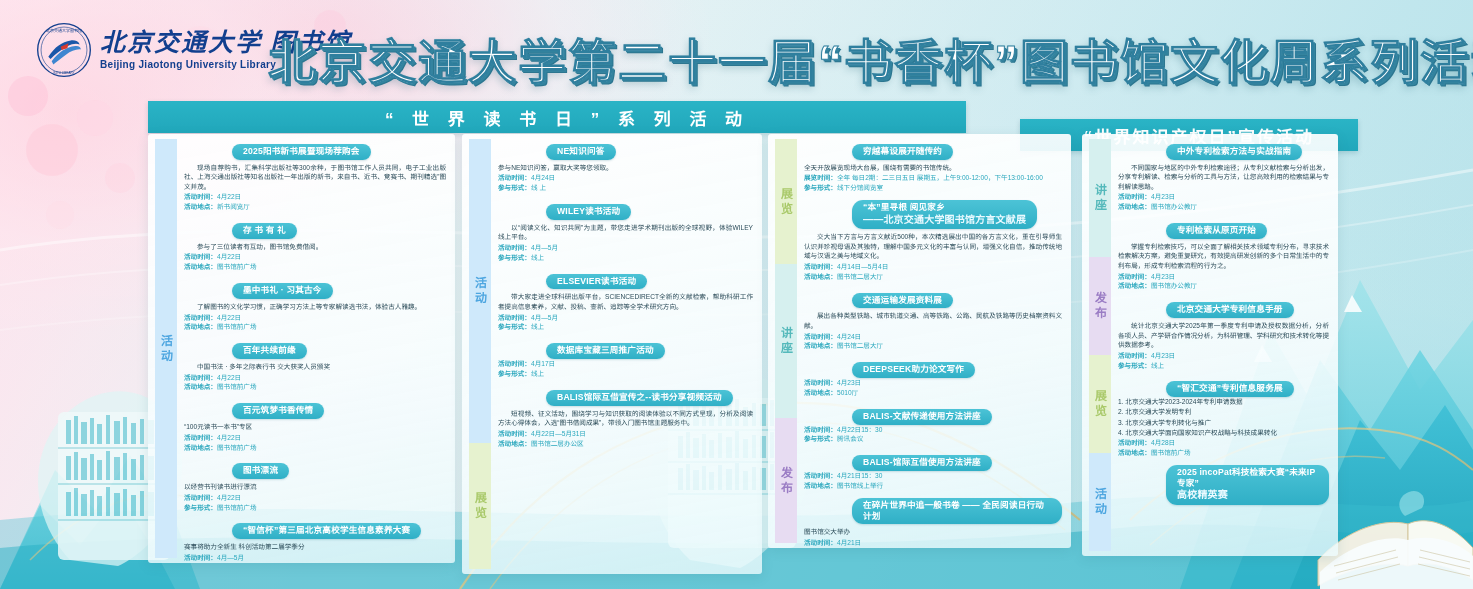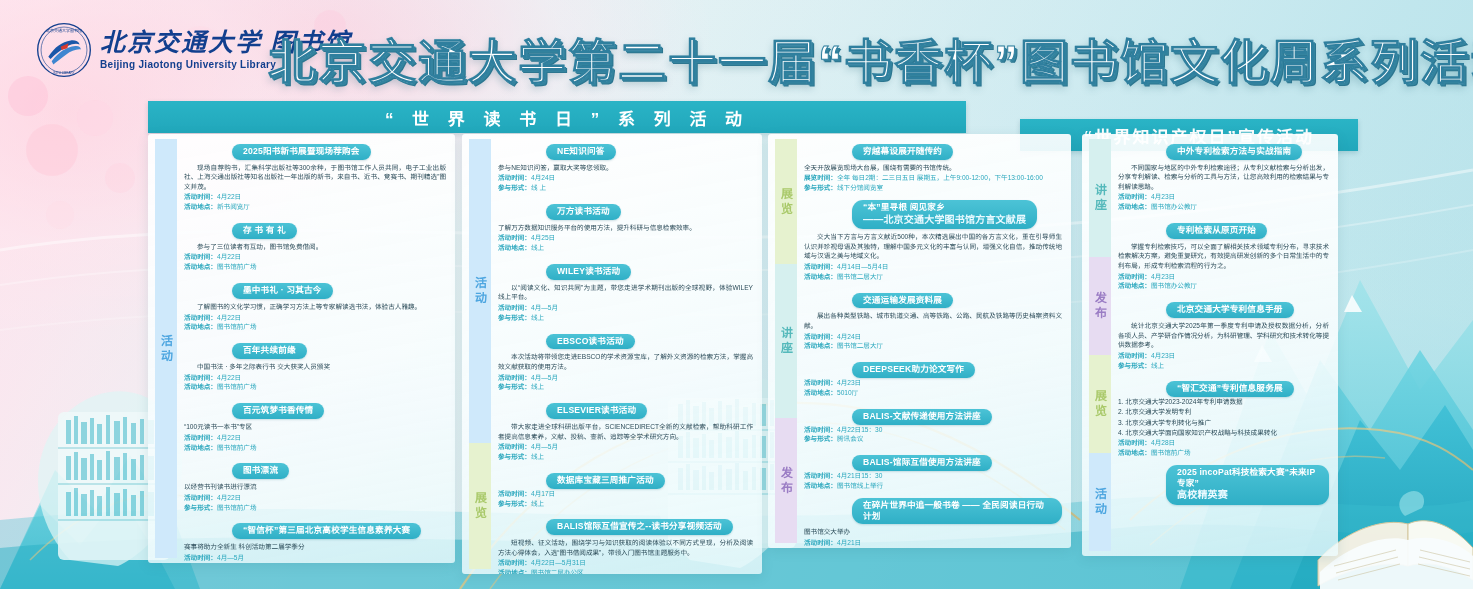--- a/index.html
+++ b/index.html
@@ -362,29 +362,21 @@
   <div class="panel" id="panel-2">
       <div class="rail">
         <div class="rail-seg rail-huodong" style="flex-grow: 3;">活动</div>
         <div class="rail-seg rail-zhanlan" style="flex-grow: 1;">展览</div>
       </div>
       <div class="panel-body">
         <div class="item"><div class="item-title">NE知识问答</div><div class="item-desc noindent">参与NE知识问答，赢取大奖等您领取。</div><div class="meta">
             <div><b>活动时间：</b><span class="v">4月24日</span></div>
             <div><b>参与形式：</b><span class="v">线 上</span></div>
           </div></div>
-        <div class="item"><div class="item-title">万方读书活动</div><div class="item-desc noindent">了解万方数据知识服务平台的使用方法，提升科研与信息检索效率。</div><div class="meta">
-            <div><b>活动时间：</b><span class="v">4月25日</span></div>
-            <div><b>活动地点：</b><span class="v">线上</span></div>
-          </div></div>
         <div class="item"><div class="item-title">WILEY读书活动</div><div class="item-desc">以“阅读文化、知识共同”为主题，带您走进学术期刊出版的全球视野，体验WILEY线上平台。</div><div class="meta">
-            <div><b>活动时间：</b><span class="v">4月—5月</span></div>
-            <div><b>参与形式：</b><span class="v">线上</span></div>
-          </div></div>
-        <div class="item"><div class="item-title">EBSCO读书活动</div><div class="item-desc">本次活动将带领您走进EBSCO的学术资源宝库，了解外文资源的检索方法，掌握高效文献获取的使用方法。</div><div class="meta">
             <div><b>活动时间：</b><span class="v">4月—5月</span></div>
             <div><b>参与形式：</b><span class="v">线上</span></div>
           </div></div>
         <div class="item"><div class="item-title">ELSEVIER读书活动</div><div class="item-desc">带大家走进全球科研出版平台，SCIENCEDIRECT全新的文献检索，帮助科研工作者提高信息素养，文献、投稿、查新、追踪等全学术研究方向。</div><div class="meta">
             <div><b>活动时间：</b><span class="v">4月—5月</span></div>
             <div><b>参与形式：</b><span class="v">线上</span></div>
           </div></div>
         <div class="item"><div class="item-title">数据库宝藏三周推广活动</div><div class="meta">
             <div><b>活动时间：</b><span class="v">4月17日</span></div>
             <div><b>参与形式：</b><span class="v">线上</span></div>

